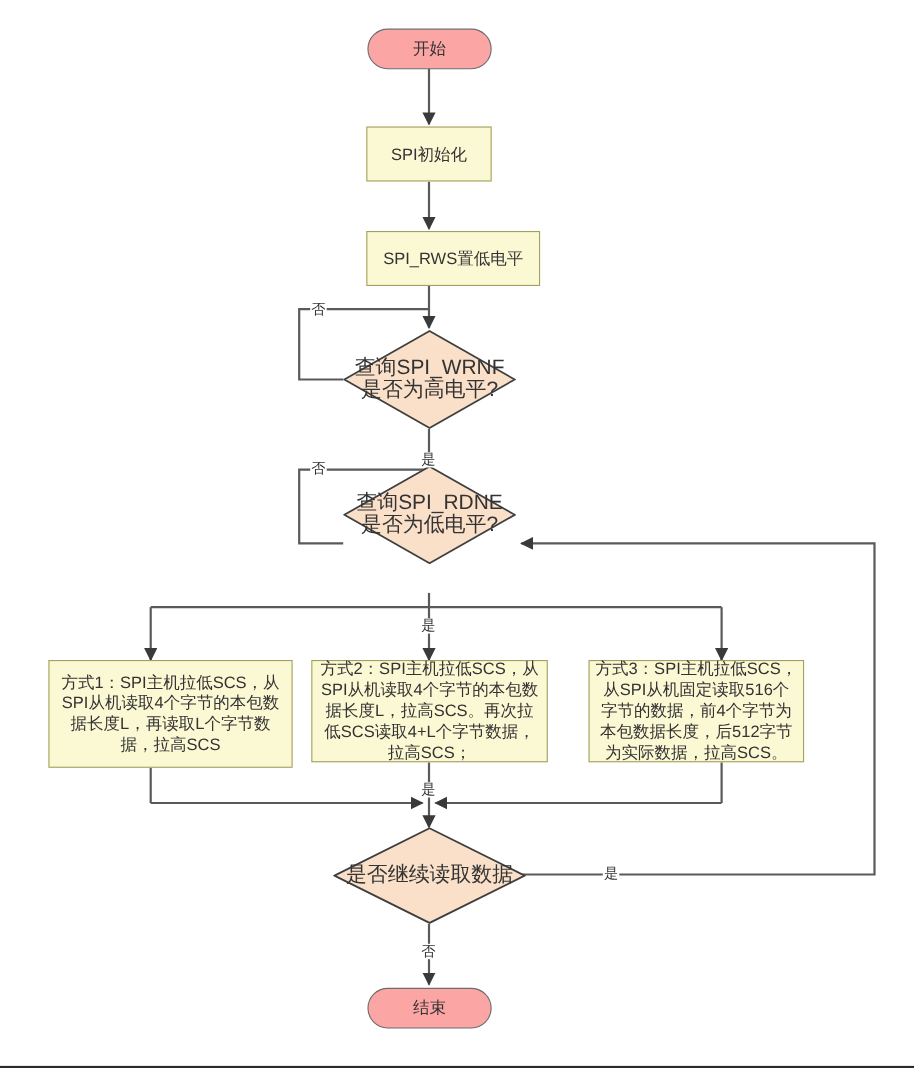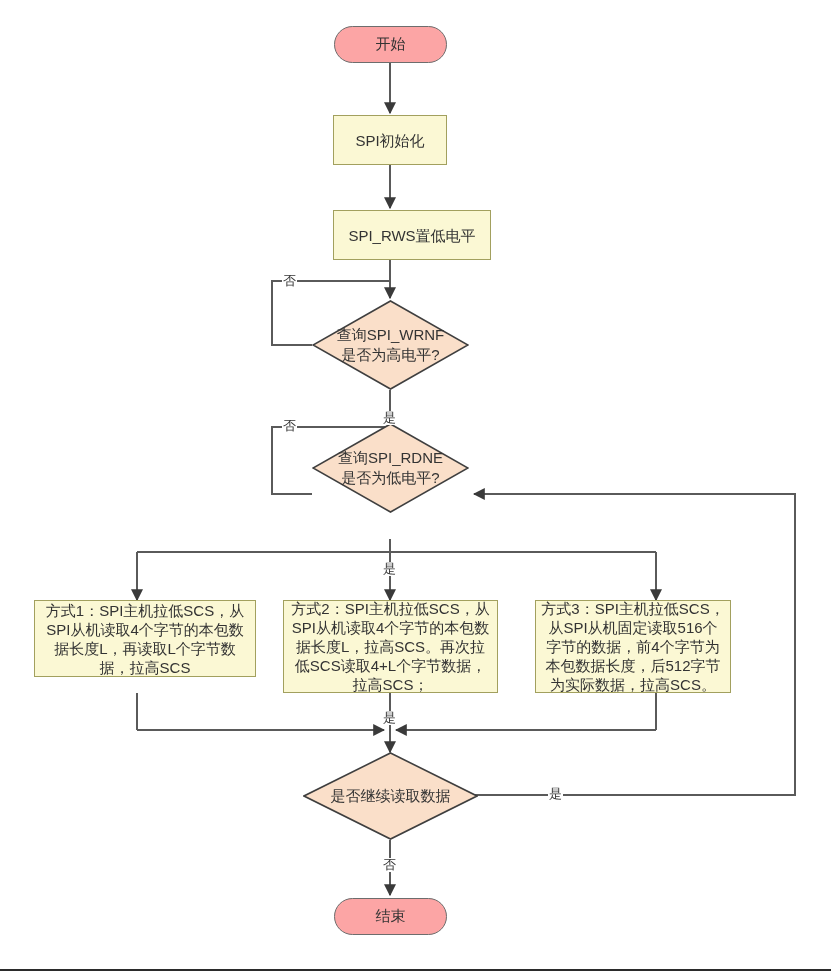--- a/index.html
+++ b/index.html
@@ -4,21 +4,21 @@
 <style>
   html,body{margin:0;padding:0;background:#ffffff;}
   body{font-family:"Liberation Sans","DejaVu Sans",sans-serif;}
   #canvas{position:relative;width:831px;height:971px;background:#ffffff;overflow:hidden;}
   #edges{position:absolute;left:0;top:0;width:831px;height:971px;}
   .node{position:absolute;box-sizing:border-box;display:flex;align-items:center;justify-content:center;text-align:center;color:#333333;}
   .terminal{background:#fca5a5;border:1px solid #6d6d6d;border-radius:19px;font-size:15px;}
   .process{background:#fbf8d4;border:1px solid #a2a05e;font-size:15px;line-height:19px;padding:3px 5px;}
   .decision-wrap{position:absolute;}
   .decision-wrap svg{position:absolute;left:0;top:0;}
-  .decision-label{position:absolute;left:0;top:0;width:100%;height:100%;display:flex;align-items:center;justify-content:center;text-align:center;font-size:15px;line-height:20px;color:#333333;pointer-events:none;white-space:pre-line;}
+  .decision-label{position:absolute;left:0;top:0;width:100%;height:100%;display:flex;align-items:center;justify-content:center;text-align:center;font-size:19px;line-height:20px;color:#333333;pointer-events:none;white-space:pre-line;}
   .edge-label{position:absolute;font-size:13px;color:#333333;background:#ffffff;padding:0 1px;line-height:14px;}
   .bottomline{position:absolute;left:0;top:969px;width:831px;height:2px;background:#2b2b2b;}
 </style>
 </head>
 <body>
 
 <div id="canvas">
 
   <svg id="edges" viewBox="0 0 831 971" xmlns="http://www.w3.org/2000/svg">
     <defs>
@@ -80,21 +80,21 @@
   </div>
 
   <div class="decision-wrap" style="left:312px;top:423px;width:157px;height:90px;">
     <svg width="157" height="90" viewBox="0 0 157 90" xmlns="http://www.w3.org/2000/svg">
       <polygon points="78.5,1 156,45 78.5,89 1,45" fill="#fadfc9" stroke="#3f3f3f" stroke-width="1.6"></polygon>
     </svg>
     <div class="decision-label">查询SPI_RDNE
 是否为低电平?</div>
   </div>
 
-  <div class="node process" style="left:34px;top:600px;width:222px;height:77px;">
+  <div class="node process" style="left:44px;top:600px;width:222px;height:98px;">
     <span>方式1：SPI主机拉低SCS，从SPI从机读取4个字节的本包数据长度L，再读取L个字节数据，拉高SCS</span>
   </div>
 
   <div class="node process" style="left:283px;top:600px;width:215px;height:93px;justify-content:center;">
     <span>方式2：SPI主机拉低SCS，从SPI从机读取4个字节的本包数据长度L，拉高SCS。再次拉低SCS读取4+L个字节数据，拉高SCS；</span>
   </div>
 
   <div class="node process" style="left:535px;top:600px;width:196px;height:93px;">
     <span>方式3：SPI主机拉低SCS，从SPI从机固定读取516个字节的数据，前4个字节为本包数据长度，后512字节为实际数据，拉高SCS。</span>
   </div>

